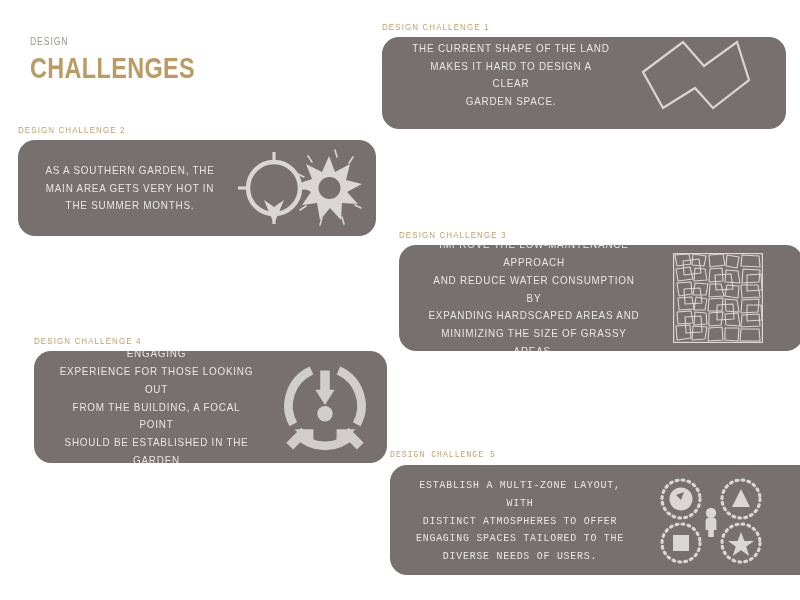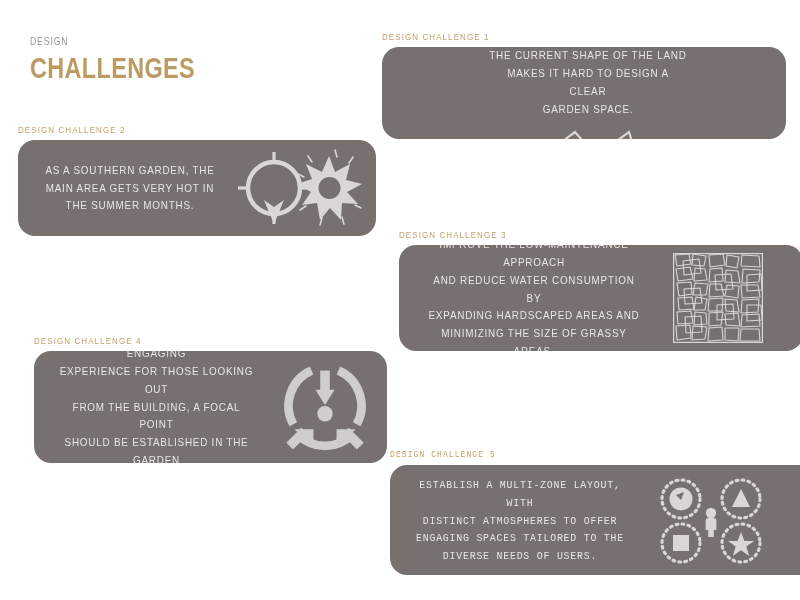--- a/index.html
+++ b/index.html
@@ -74,22 +74,22 @@
     flex: 1 1 auto;
   }
   .card-icon {
     flex: 0 0 auto;
     display: flex;
     align-items: center;
     justify-content: center;
   }
 
   
-  #group-1 { left: 382px; top: 32px; }
-  #group-1 .card { width: 404px; height: 92px; padding: 0 6px 16px 14px; flex-direction: column; }
+  #group-1 { left: 382px; top: 22px; }
+  #group-1 .card { width: 404px; height: 92px; padding: 0 6px 16px 14px; }
   #group-1 .card-text { max-width: 230px; }
   #group-1 .card-icon { width: 140px; height: 92px; }
 
   #group-2 { left: 18px; top: 125px; }
   #group-2 .card { width: 358px; height: 96px; padding: 0 4px 0 12px; }
   #group-2 .card-text { max-width: 200px; }
   #group-2 .card-icon { width: 140px; height: 96px; }
 
   #group-3 { left: 399px; top: 230px; }
   #group-3 .card { width: 404px; height: 106px; padding: 0 12px 0 10px; }

